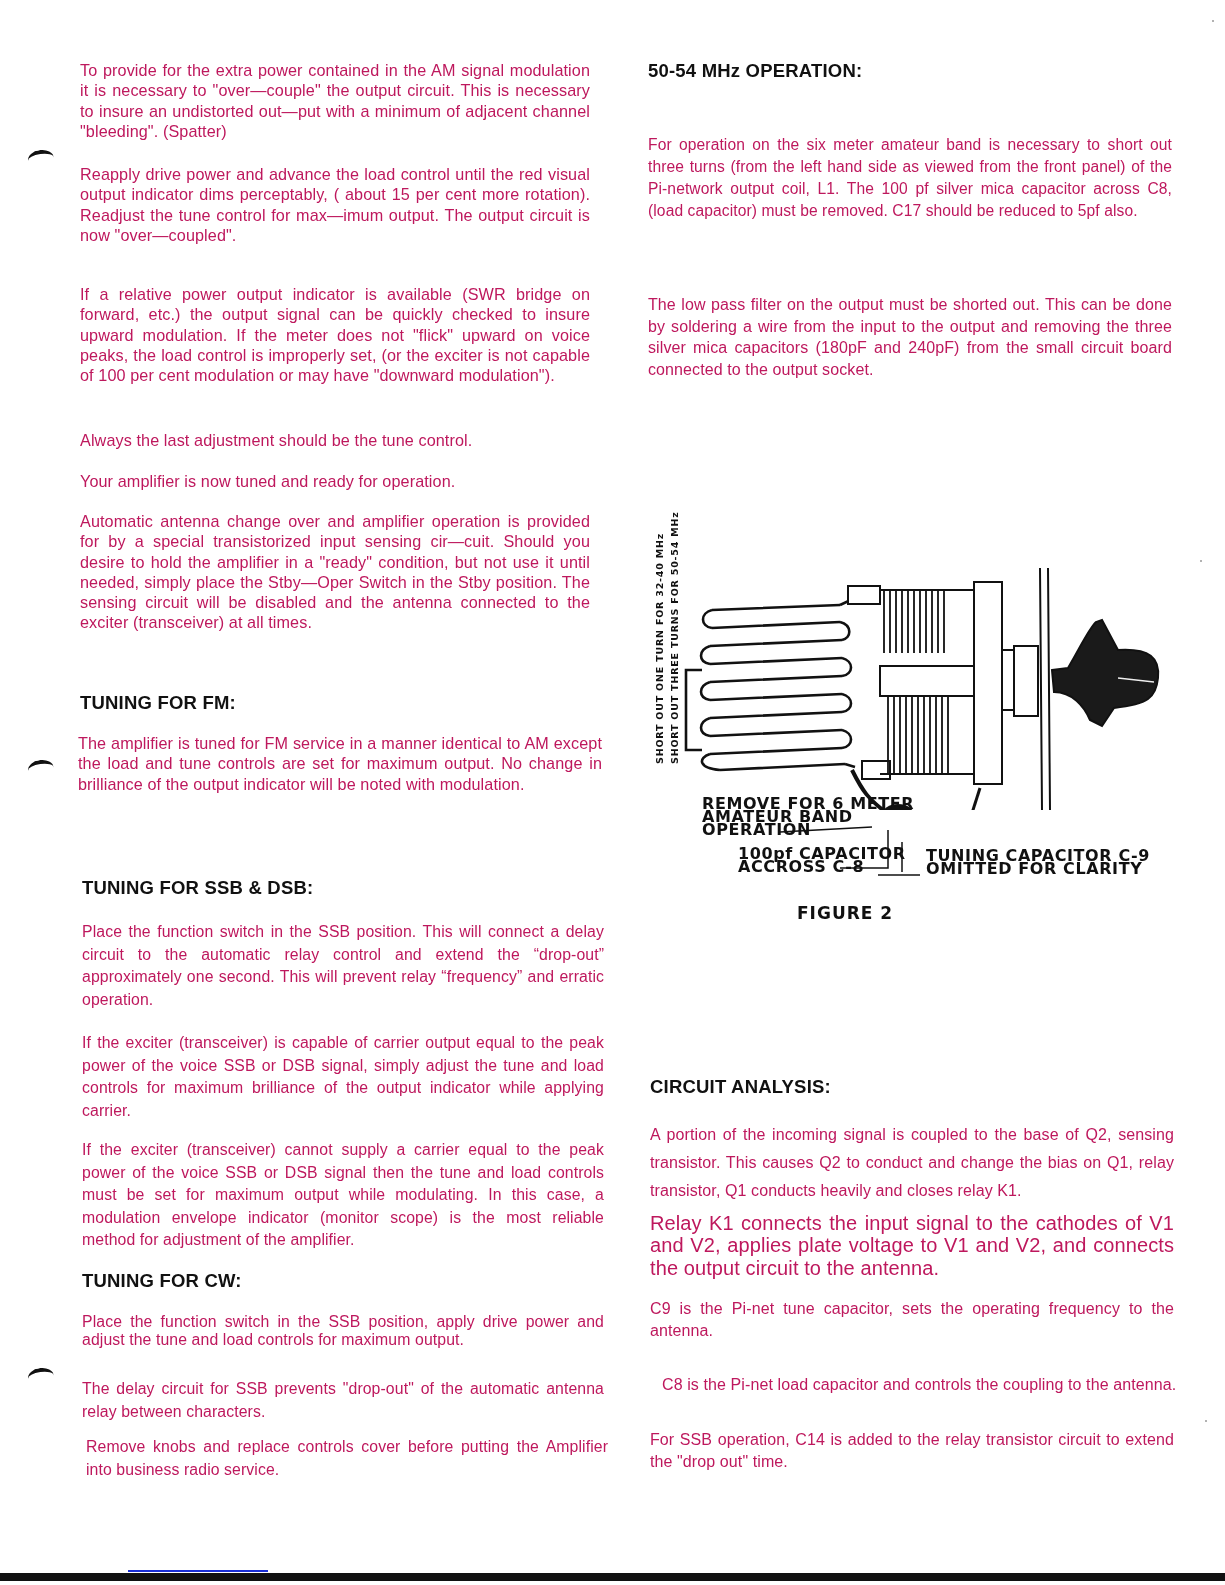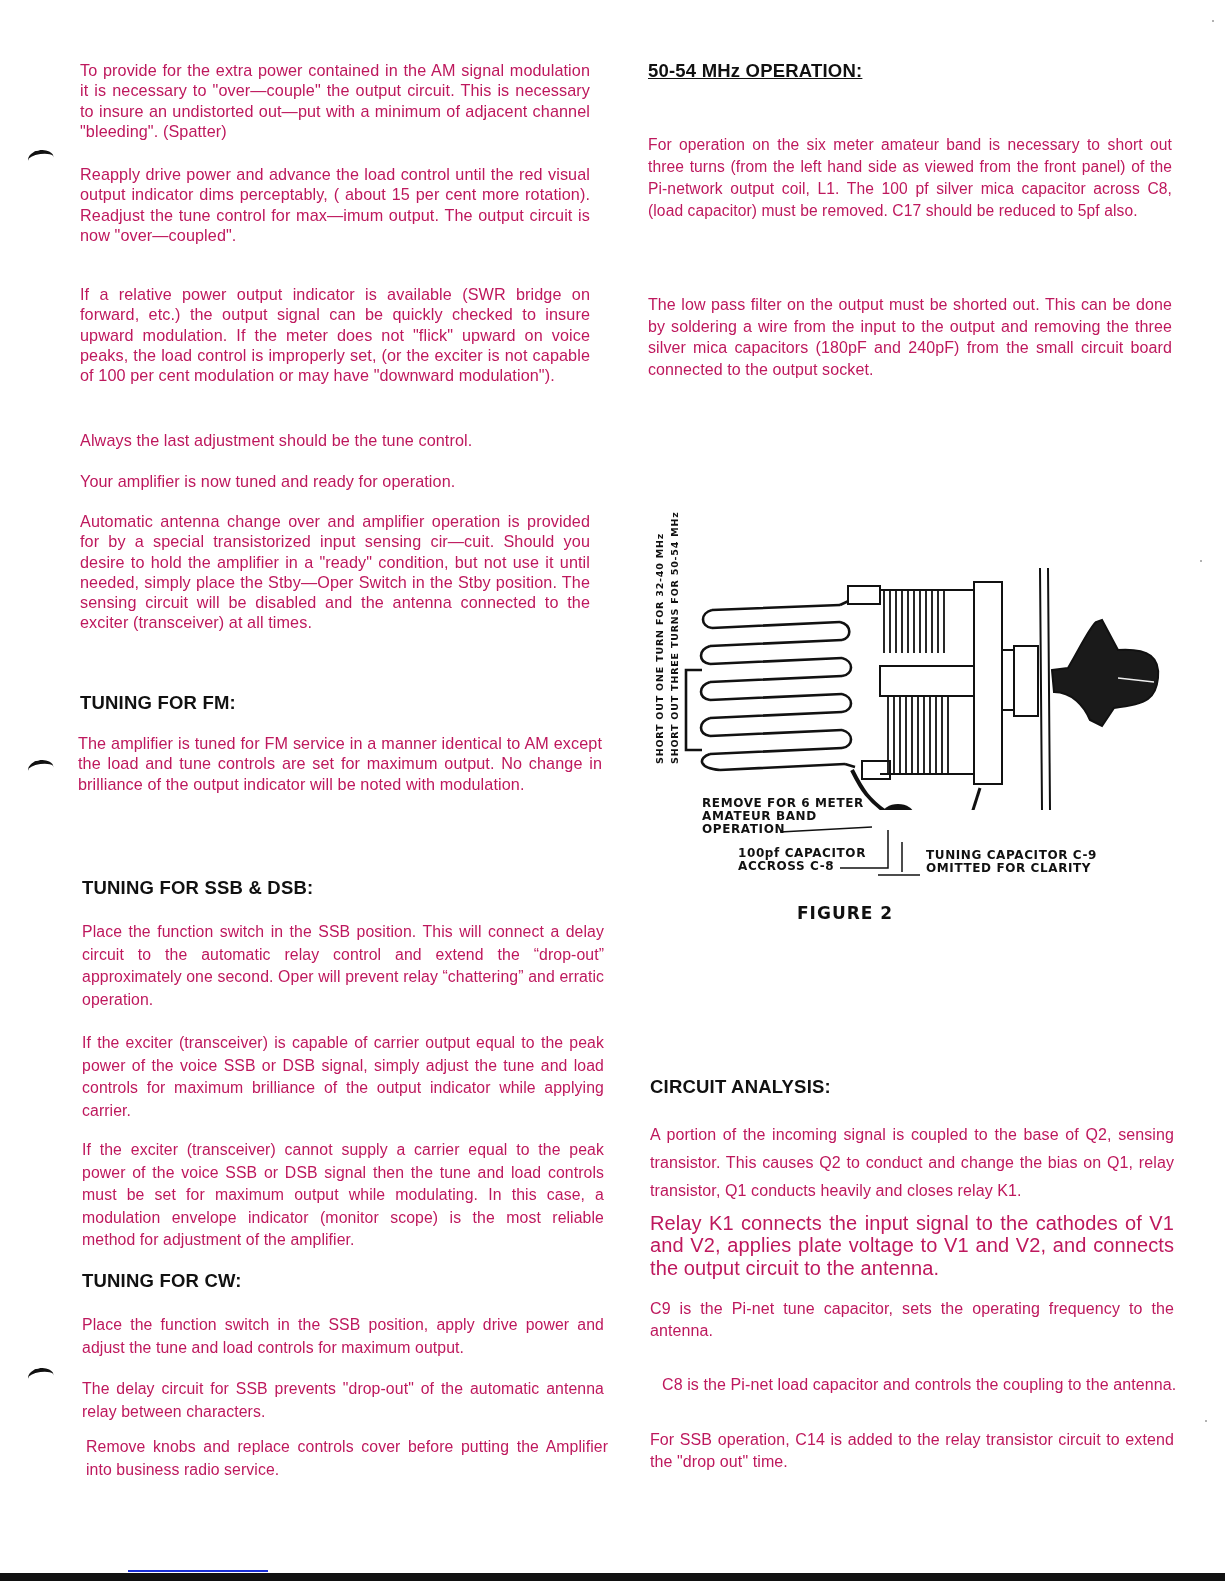--- a/index.html
+++ b/index.html
@@ -1,20 +1,20 @@
 <!DOCTYPE html>
 <html><head>
 <meta charset="utf-8">
 <style>
   html, body { margin:0; padding:0; background:#ffffff; }
   body { width:1225px; height:1585px; position:relative; overflow:hidden; color:#111; font-family:"Liberation Sans", sans-serif; }
   .p { position:absolute; font-size:16.2px; line-height:20.3px; text-align:justify; text-align-last:left; color:#be185d; letter-spacing:0.1px; }
   .h { position:absolute; font-weight:bold; font-size:18.5px; letter-spacing:0.2px; color:#111; }
   .curl { position:absolute; width:26px; height:14px; border-top:4px solid #111; border-radius:50% 50% 0 0; transform:rotate(-8deg); }
-  .fig-label { position:absolute; font-family:"DejaVu Sans", sans-serif; font-weight:bold; font-size:12px; line-height:13px; letter-spacing:0.6px; color:#111; white-space:nowrap; }
+  .fig-label { position:absolute; font-family:"DejaVu Sans", sans-serif; font-weight:bold; font-size:16px; line-height:13px; letter-spacing:0.6px; color:#111; white-space:nowrap; }
   .vert { position:absolute; transform-origin:left top; transform:rotate(-90deg); white-space:nowrap; font-family:"DejaVu Sans", sans-serif; font-weight:bold; font-size:9.5px; line-height:12px; letter-spacing:0.8px; }
   .figure-caption { position:absolute; font-family:"DejaVu Sans", sans-serif; font-weight:bold; font-size:17px; letter-spacing:1px; }
   .bottom-bar { position:absolute; left:0; top:1573px; width:1225px; height:8px; background:#111; }
   .blue-line { position:absolute; left:128px; top:1570px; width:140px; height:2px; background:#1a2fd6; }
   .dot { position:absolute; width:2px; height:2px; background:#999; border-radius:50%; }
 </style>
 </head>
 <body>
 
 <div class="curl" style="left:28px;top:150px;"></div>
@@ -25,30 +25,30 @@
 <p class="p" style="left:80px;top:164px;width:510px;margin:0;">Reapply drive power and advance the load control until the red visual output indicator dims perceptably, ( about 15 per cent more rotation). Readjust the tune control for max—imum output. The output circuit is now "over—coupled".</p>
 <p class="p" style="left:80px;top:284px;width:510px;margin:0;">If a relative power output indicator is available (SWR bridge on forward, etc.) the output signal can be quickly checked to insure upward modulation. If the meter does not "flick" upward on voice peaks, the load control is improperly set, (or the exciter is not capable of 100 per cent modulation or may have "downward modulation").</p>
 <p class="p" style="left:80px;top:430px;width:510px;margin:0;">Always the last adjustment should be the tune control.</p>
 <p class="p" style="left:80px;top:471px;width:510px;margin:0;">Your amplifier is now tuned and ready for operation.</p>
 <p class="p" style="left:80px;top:511px;width:510px;margin:0;">Automatic antenna change over and amplifier operation is provided for by a special transistorized input sensing cir—cuit. Should you desire to hold the amplifier in a "ready" condition, but not use it until needed, simply place the Stby—Oper Switch in the Stby position. The sensing circuit will be disabled and the antenna connected to the exciter (transceiver) at all times.</p>
 
 <div class="h" style="left:80px;top:692px;">TUNING FOR FM:</div>
 <p class="p" style="left:78px;top:733px;width:524px;margin:0;">The amplifier is tuned for FM service in a manner identical to AM except the load and tune controls are set for maximum output. No change in brilliance of the output indicator will be noted with modulation.</p>
 
 <div class="h" style="left:82px;top:877px;">TUNING FOR SSB &amp; DSB:</div>
-<p class="p" style="left:82px;top:921px;width:522px;margin:0;font-size:15.8px;line-height:22.5px;">Place the function switch in the SSB position. This will connect a delay circuit to the automatic relay control and extend the “drop-out” approximately one second. Oper will prevent relay “chattering” and erratic operation.</p>
+<p class="p" style="left:82px;top:921px;width:522px;margin:0;font-size:15.8px;line-height:22.5px;">Place the function switch in the SSB position. This will connect a delay circuit to the automatic relay control and extend the “drop-out” approximately one second. This will prevent relay “frequency” and erratic operation.</p>
 <p class="p" style="left:82px;top:1032px;width:522px;margin:0;font-size:15.8px;line-height:22.5px;">If the exciter (transceiver) is capable of carrier output equal to the peak power of the voice SSB or DSB signal, simply adjust the tune and load controls for maximum brilliance of the output indicator while applying carrier.</p>
 <p class="p" style="left:82px;top:1139px;width:522px;margin:0;font-size:15.8px;line-height:22.5px;">If the exciter (transceiver) cannot supply a carrier equal to the peak power of the voice SSB or DSB signal then the tune and load controls must be set for maximum output while modulating. In this case, a modulation envelope indicator (monitor scope) is the most reliable method for adjustment of the amplifier.</p>
 
 <div class="h" style="left:82px;top:1270px;">TUNING FOR CW:</div>
-<p class="p" style="left:82px;top:1313px;width:522px;margin:0;font-size:15.8px;line-height:23px;">Place the function switch in the SSB position, apply drive power and adjust the tune and load controls for maximum output.</p>
+<p class="p" style="left:82px;top:1313px;width:522px;margin:0;font-size:15.8px;line-height:18px;">Place the function switch in the SSB position, apply drive power and adjust the tune and load controls for maximum output.</p>
 <p class="p" style="left:82px;top:1378px;width:522px;margin:0;font-size:15.8px;line-height:22.5px;">The delay circuit for SSB prevents "drop-out" of the automatic antenna relay between characters.</p>
 <p class="p" style="left:82px;top:1432px;width:522px;margin:4px;font-size:15.8px;line-height:22.5px;">Remove knobs and replace controls cover before putting the Amplifier into business radio service.</p>
 
-<div class="h" style="left:648px;top:60px;text-decoration:underline;">50-54 MHz OPERATION:</div>
+<div class="h" style="left:648px;top:60px;">50-54 MHz OPERATION:</div>
 <p class="p" style="left:648px;top:134px;width:524px;margin:0;font-size:15.6px;line-height:22px;">For operation on the six meter amateur band is necessary to short out three turns (from the left hand side as viewed from the front panel) of the Pi-network output coil, L1. The 100 pf silver mica capacitor across C8, (load capacitor) must be removed. C17 should be reduced to 5pf also.</p>
 <p class="p" style="left:648px;top:294px;width:524px;margin:0;font-size:16px;line-height:21.5px;">The low pass filter on the output must be shorted out. This can be done by soldering a wire from the input to the output and removing the three silver mica capacitors (180pF and 240pF) from the small circuit board connected to the output socket.</p>
 
 <div style="position:absolute;left:640px;top:470px;width:540px;height:420px;">
   <div class="vert" style="left:14px;top:294px;">SHORT OUT ONE TURN FOR 32-40 MHz</div>
   <div class="vert" style="left:29px;top:294px;">SHORT OUT THREE TURNS FOR 50-54 MHz</div>
 
   <svg width="540" height="340" viewBox="0 0 540 340" style="position:absolute;left:0;top:0;">
 
     <g fill="none" stroke="#111" stroke-width="2.6">

